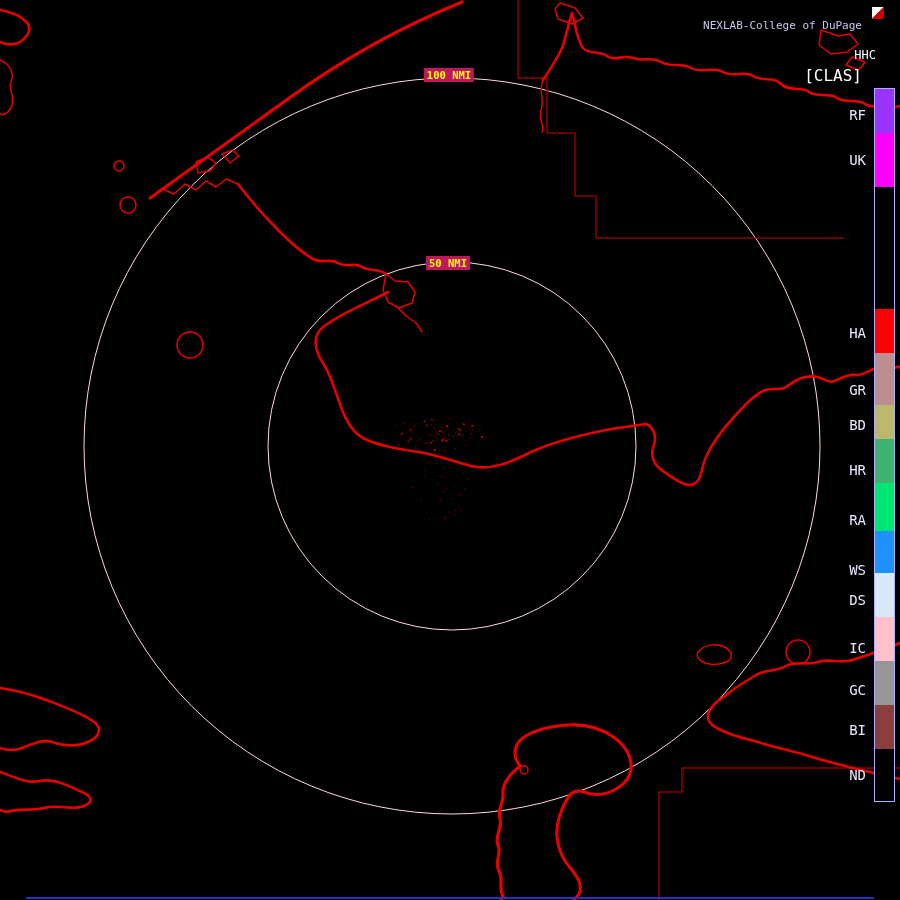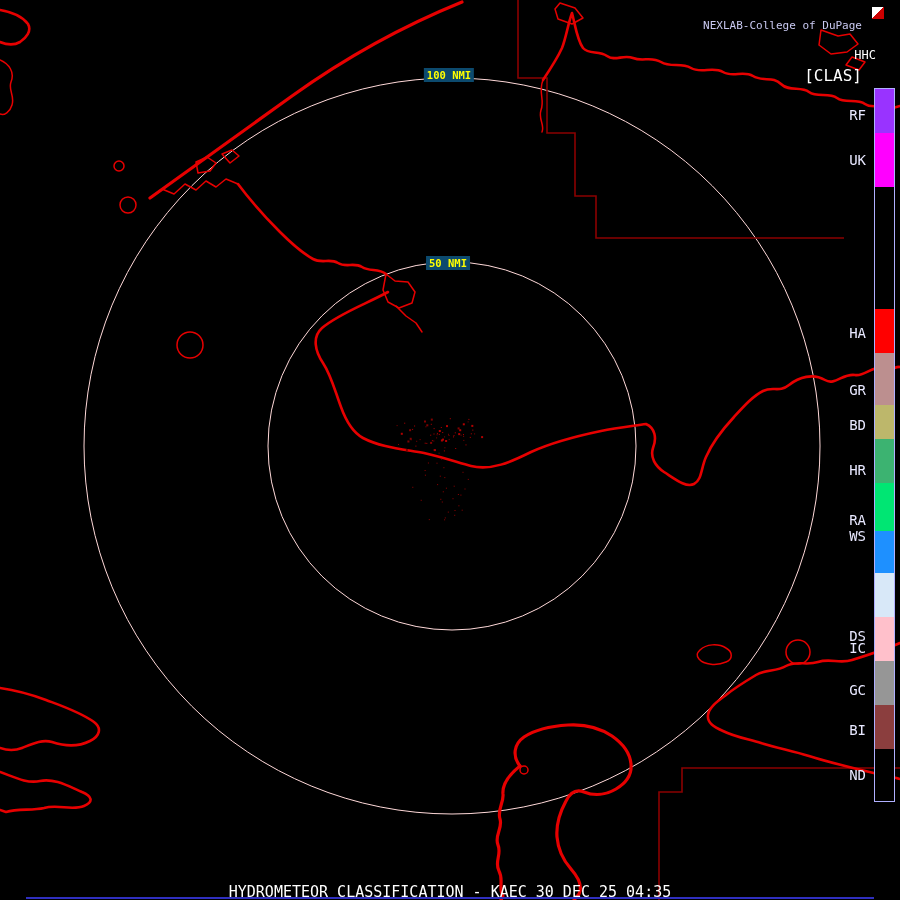--- a/index.html
+++ b/index.html
@@ -14,21 +14,21 @@
   .coast{stroke:var(--coast);fill:none;stroke-width:2.6;stroke-linejoin:round;stroke-linecap:round;}
   .coast-thick{stroke-width:3.2;}
   .coast-thin{stroke-width:1.5;}
   .boundary{stroke:var(--boundary);fill:none;stroke-width:1.6;}
   .t{position:absolute;white-space:pre;}
   .title{top:7px;right:38px;font-size:11px;color:var(--titlec);margin-top:12px;}
   .logo{position:absolute;top:7px;right:16px;width:12px;height:12px;
         background:linear-gradient(135deg,#ffffff 48%,#cc0000 48%);}
   .hhc{top:48px;right:24px;font-size:12px;color:var(--textc);}
   .clas{top:66px;right:38px;font-size:16px;color:var(--textc);}
-  .ring-label{position:absolute;transform:translate(-50%,-50%);background:#0c4a6e;
+  .ring-label{position:absolute;transform:translate(-50%,-50%);background:#be185d;
       color:var(--yellow);font-size:10.5px;font-weight:bold;padding:1px 3px;letter-spacing:0;}
   .legend-bar{position:absolute;left:874px;top:88px;width:19px;height:712px;
       border:1px solid #b0b0ff;background:#000;}
   .legend-seg{position:absolute;left:0;width:100%;}
   .legend-label{position:absolute;right:34px;transform:translateY(-50%);
       font-size:14px;color:var(--labelc);}
   .footer{top:883px;left:0;width:100%;text-align:center;font-size:15px;color:var(--textc);}
   .bottom-line{position:absolute;top:897px;left:26px;width:848px;height:2px;background:#2f2fbf;}
 </style>
 </head>
@@ -208,23 +208,22 @@
       <div class="legend-seg" style="top: 660px; height: 52px; background: rgb(0, 0, 0);"></div>
     </div>
   <div>
       <div class="legend-label" style="top: 115px;">RF</div>
       <div class="legend-label" style="top: 160px;">UK</div>
       <div class="legend-label" style="top: 333px;">HA</div>
       <div class="legend-label" style="top: 390px;">GR</div>
       <div class="legend-label" style="top: 425px;">BD</div>
       <div class="legend-label" style="top: 470px;">HR</div>
       <div class="legend-label" style="top: 520px;">RA</div>
-      <div class="legend-label" style="top: 536px; padding-left: 46px;">WS</div>
-      <div class="legend-label" style="top: 600px; margin-top: 36px;">DS</div>
+      <div class="legend-label" style="top: 570px; padding-left: 46px;">WS</div>
+      <div class="legend-label" style="top: 600px;">DS</div>
       <div class="legend-label" style="top: 648px;">IC</div>
       <div class="legend-label" style="top: 690px;">GC</div>
       <div class="legend-label" style="top: 730px; text-align: right;">BI</div>
       <div class="legend-label" style="top: 775px;">ND</div>
     </div>
 
-  <div class="t footer">HYDROMETEOR CLASSIFICATION - KAEC 30 DEC 25 04:35</div>
   <div class="bottom-line"></div>
 </div>
 
 </body></html>

